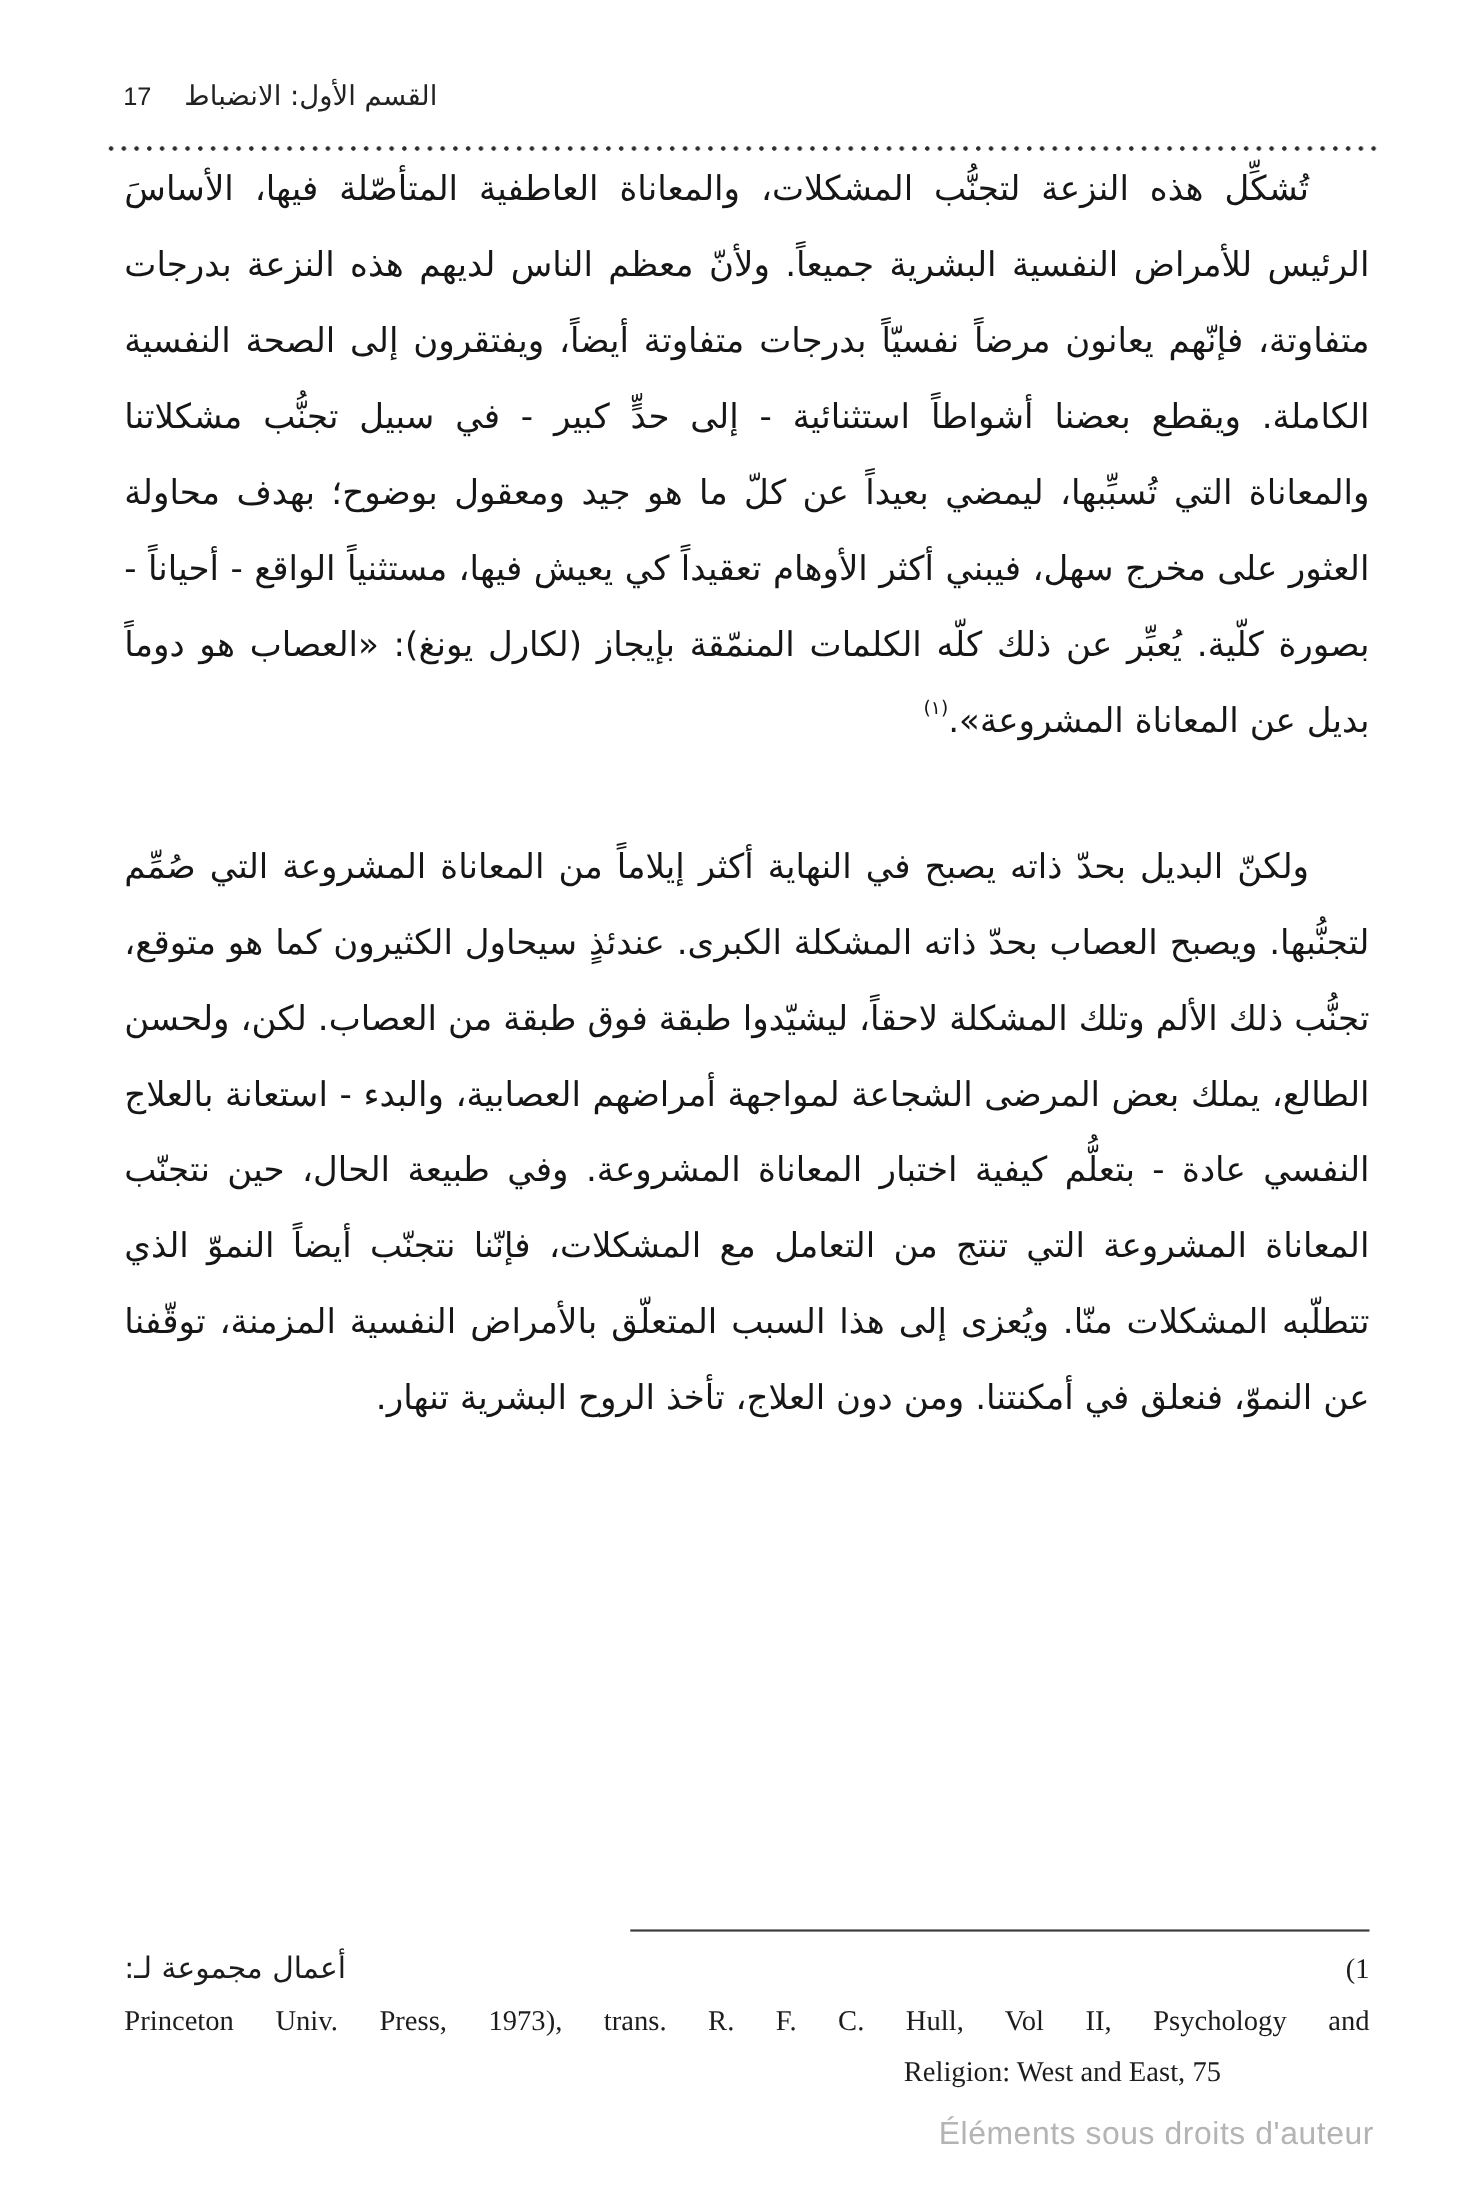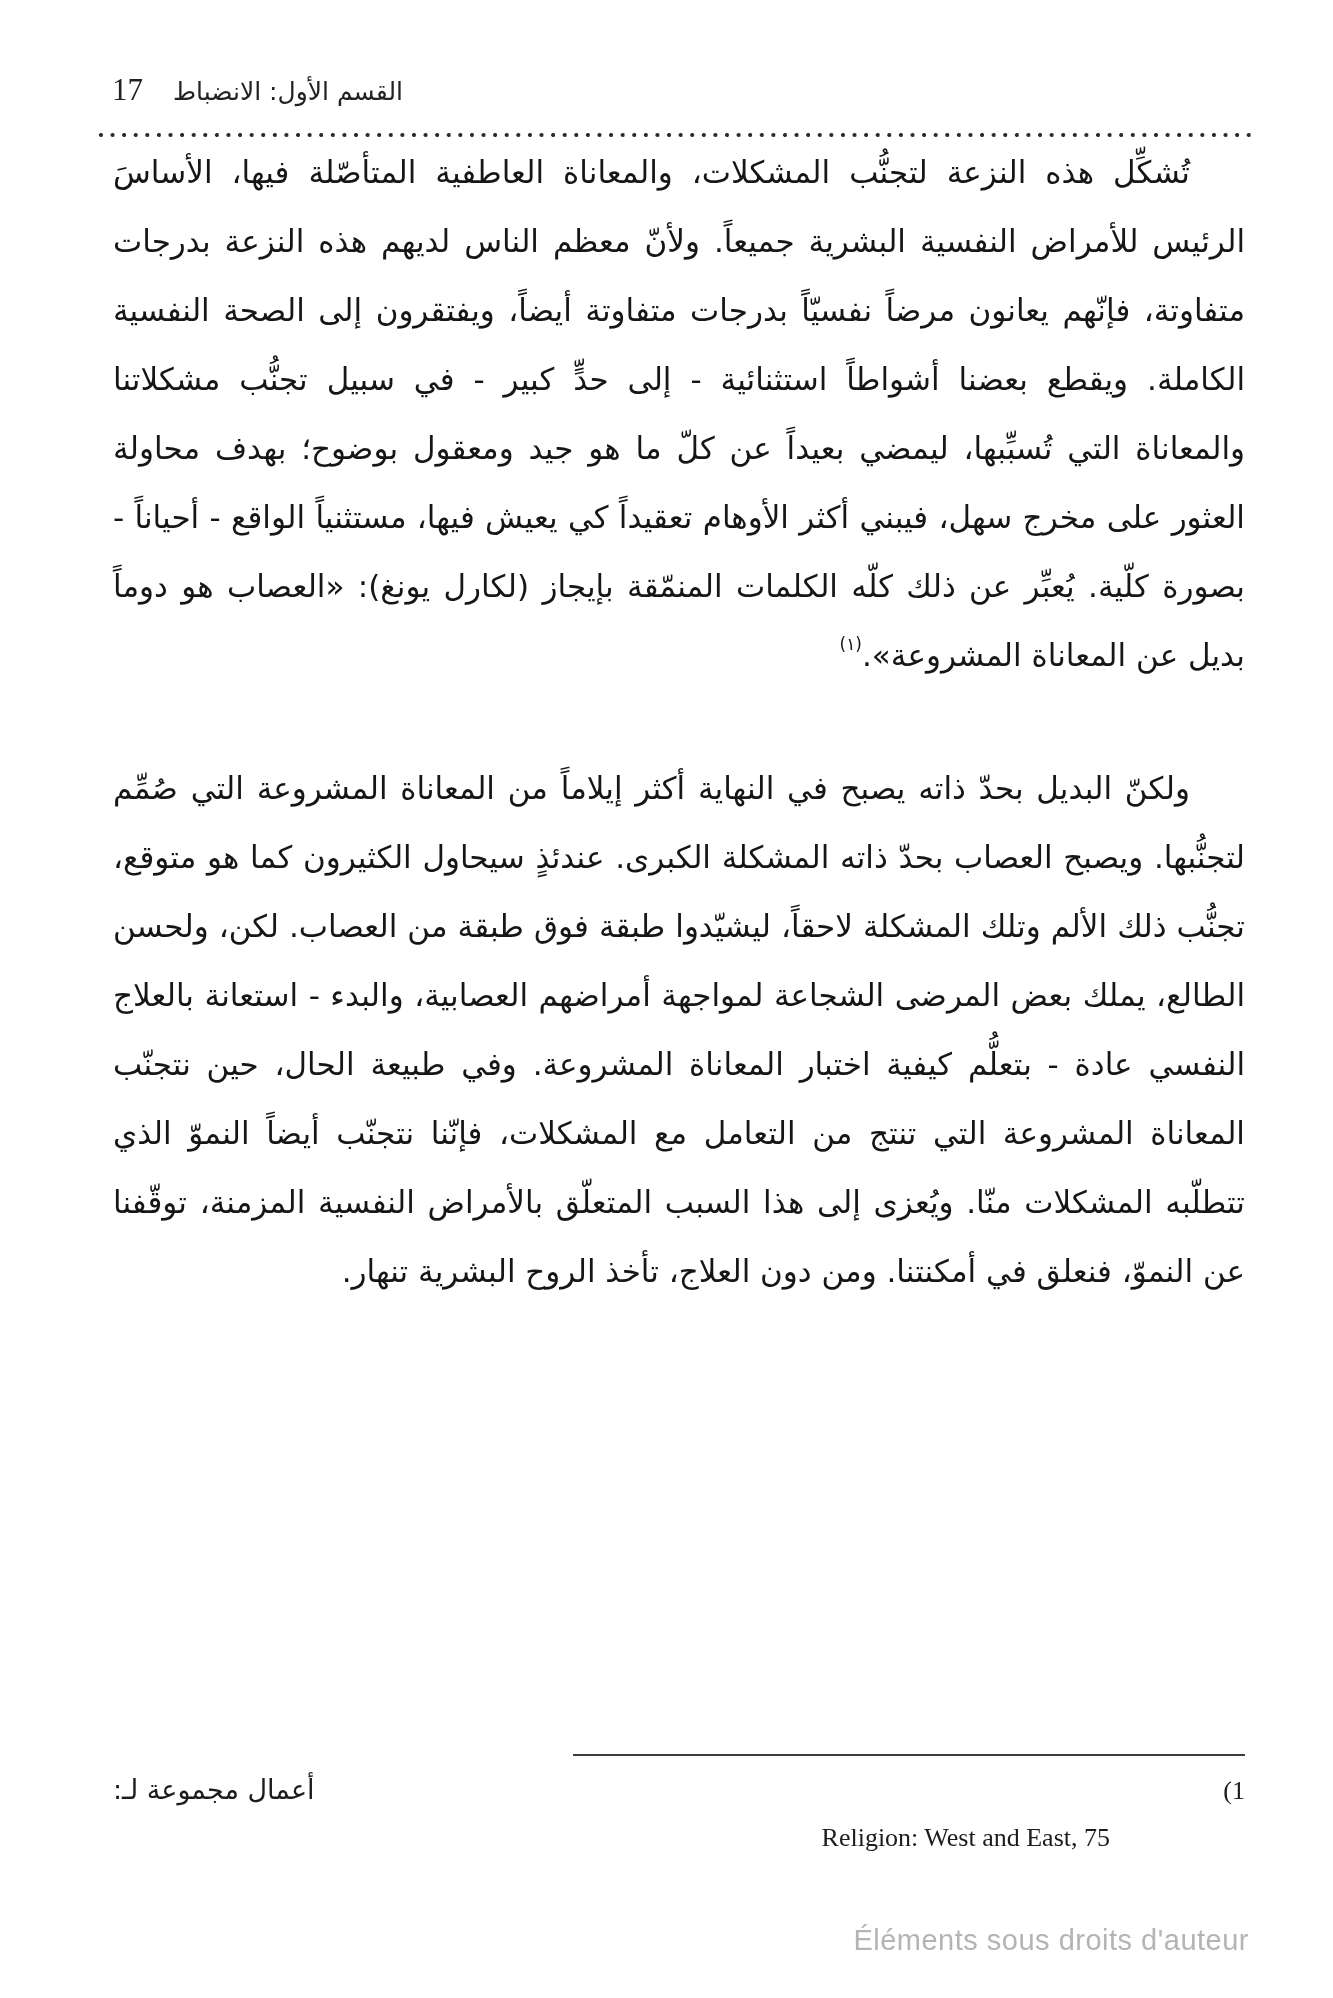--- a/index.html
+++ b/index.html
@@ -23,22 +23,22 @@
     top: 72px;
     left: 112px;
     display: inline-flex;
     direction: rtl;
     align-items: baseline;
     gap: 30px;
     font-size: 25px;
     color: #222222;
   }
   .header .page-num {
-    font-size: 31px;
-    font-family: Liberation Serif, serif;
+    font-size: 23px;
+    font-family: Liberation Sans, sans-serif;
   }
   .dotted-rule {
     position: absolute;
     top: 131px;
     left: 98px;
     right: 80px;
     height: 8px;
     background-image: radial-gradient(circle at 3px 4px, #2c2c2c 1.7px, transparent 2.3px);
     background-size: 11.6px 8px;
     background-repeat: repeat-x;
@@ -134,18 +134,19 @@
     <p class="para indent">ولكنّ البديل بحدّ ذاته يصبح في النهاية أكثر إيلاماً من المعاناة المشروعة التي صُمِّم لتجنُّبها. ويصبح العصاب بحدّ ذاته المشكلة الكبرى. عندئذٍ سيحاول الكثيرون كما هو متوقع، تجنُّب ذلك الألم وتلك المشكلة لاحقاً، ليشيّدوا طبقة فوق طبقة من العصاب. لكن، ولحسن الطالع، يملك بعض المرضى الشجاعة لمواجهة أمراضهم العصابية، والبدء - استعانة بالعلاج النفسي عادة - بتعلُّم كيفية اختبار المعاناة المشروعة. وفي طبيعة الحال، حين نتجنّب المعاناة المشروعة التي تنتج من التعامل مع المشكلات، فإنّنا نتجنّب أيضاً النموّ الذي تتطلّبه المشكلات منّا. ويُعزى إلى هذا السبب المتعلّق بالأمراض النفسية المزمنة، توقّفنا عن النموّ، فنعلق في أمكنتنا. ومن دون العلاج، تأخذ الروح البشرية تنهار.</p>
   </div>
 
   <div class="footnote-rule"></div>
 
   <div class="footnote">
     <div class="fn-line1">
       <span dir="ltr" class="fn-marker">(1</span>
       <span class="fn-ar">أعمال مجموعة لـ:</span>
     </div>
+    <div class="fn-line2">Princeton Univ. Press, 1973), trans. R. F. C. Hull, Vol II, Psychology and</div>
     <div class="fn-line3">Religion: West and East, 75</div>
   </div>
 
   <div class="copyright">Éléments sous droits d'auteur</div>
 
 </div>
 
 </body></html>

